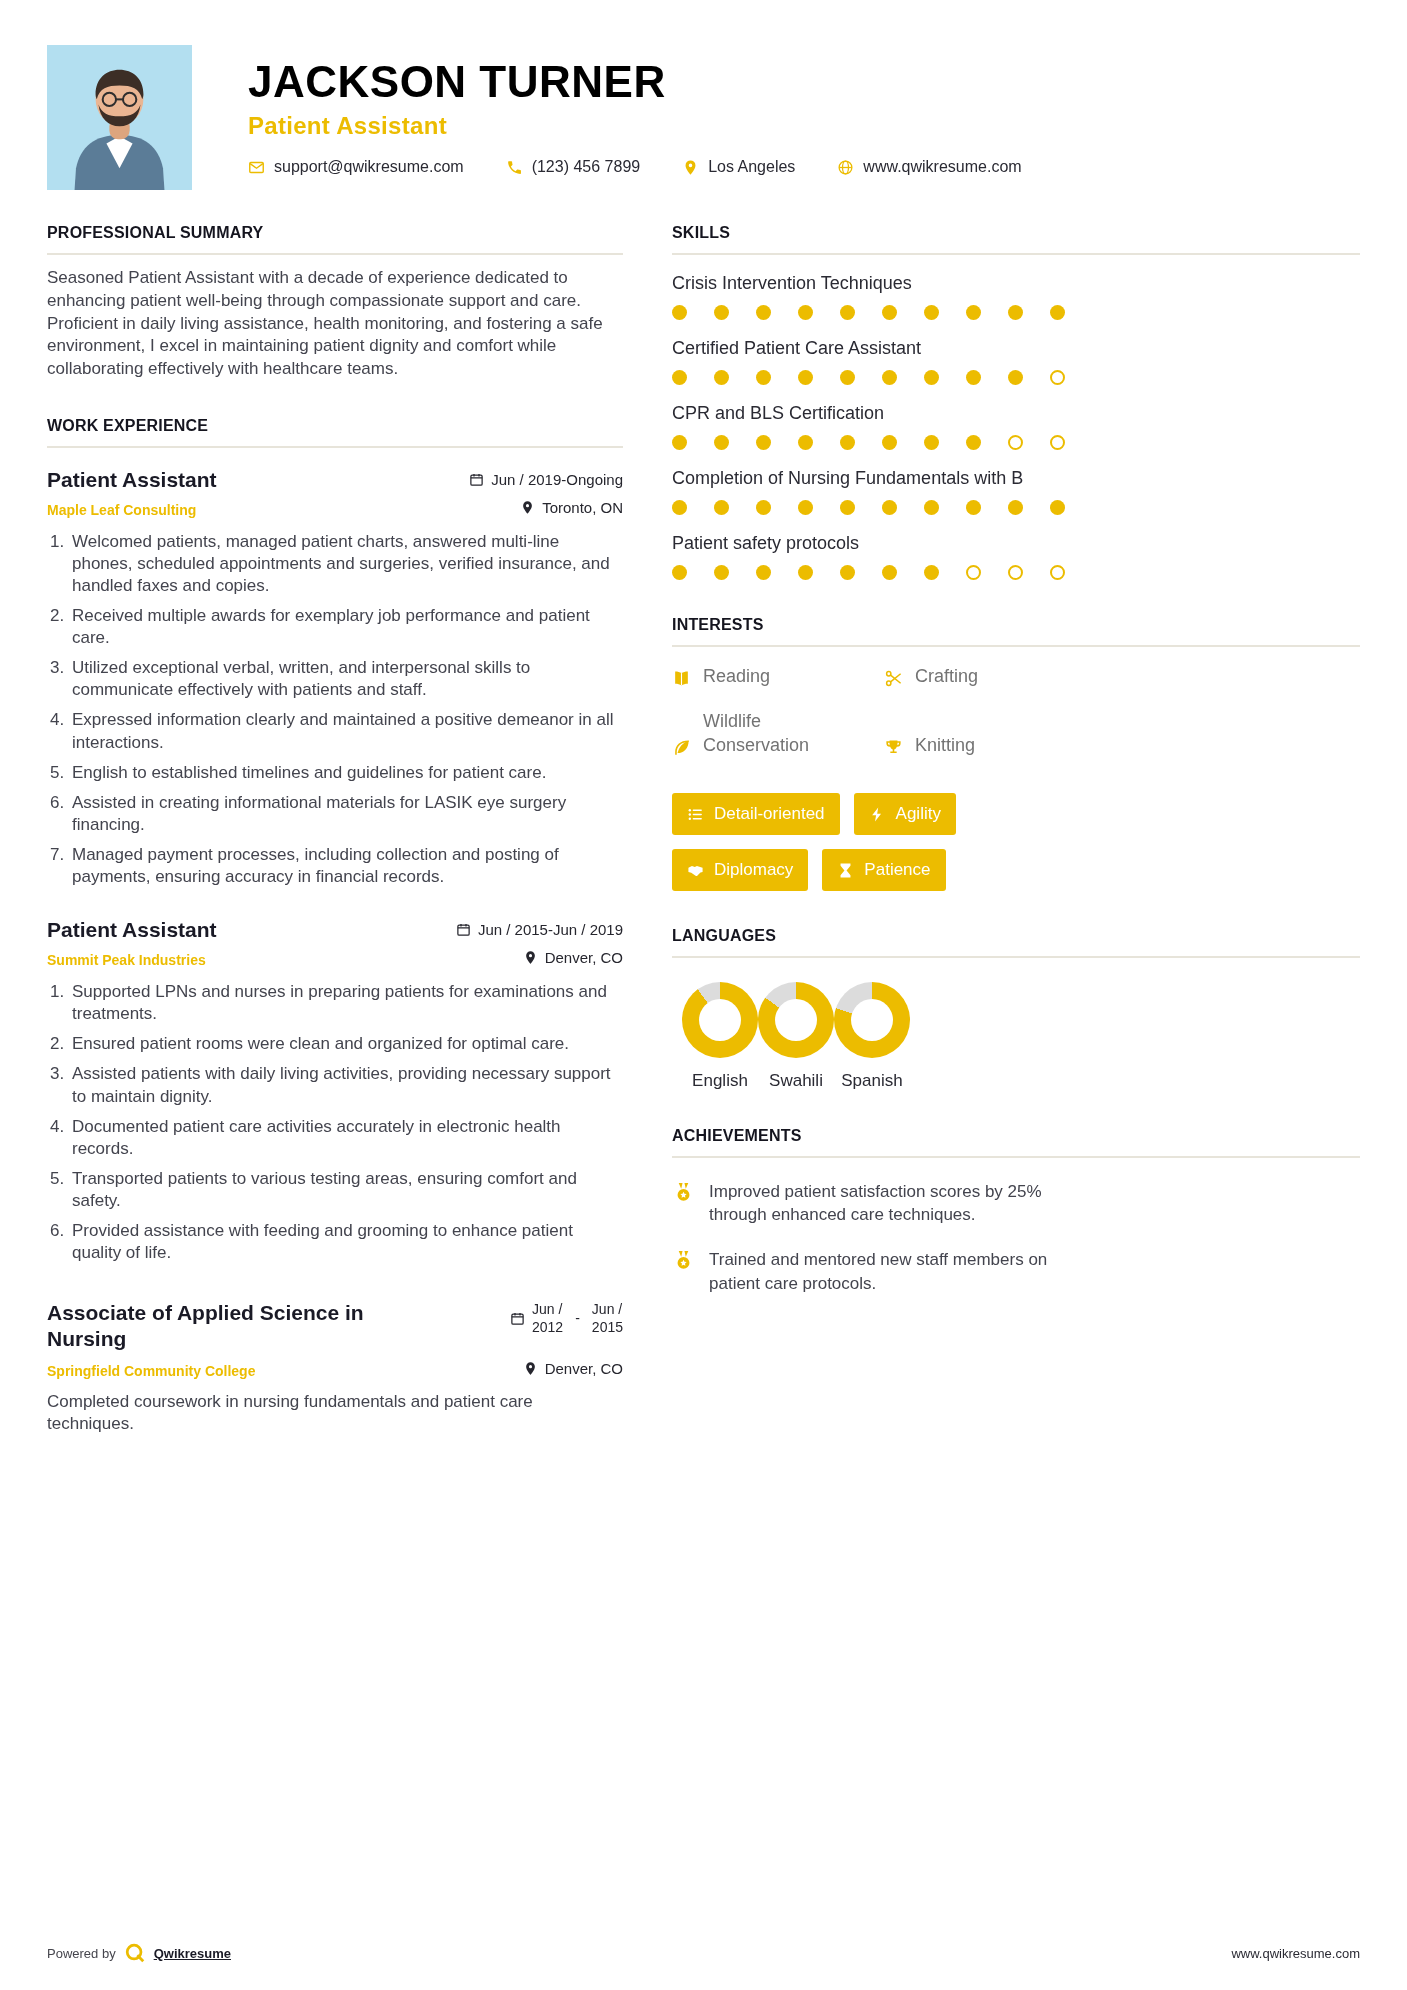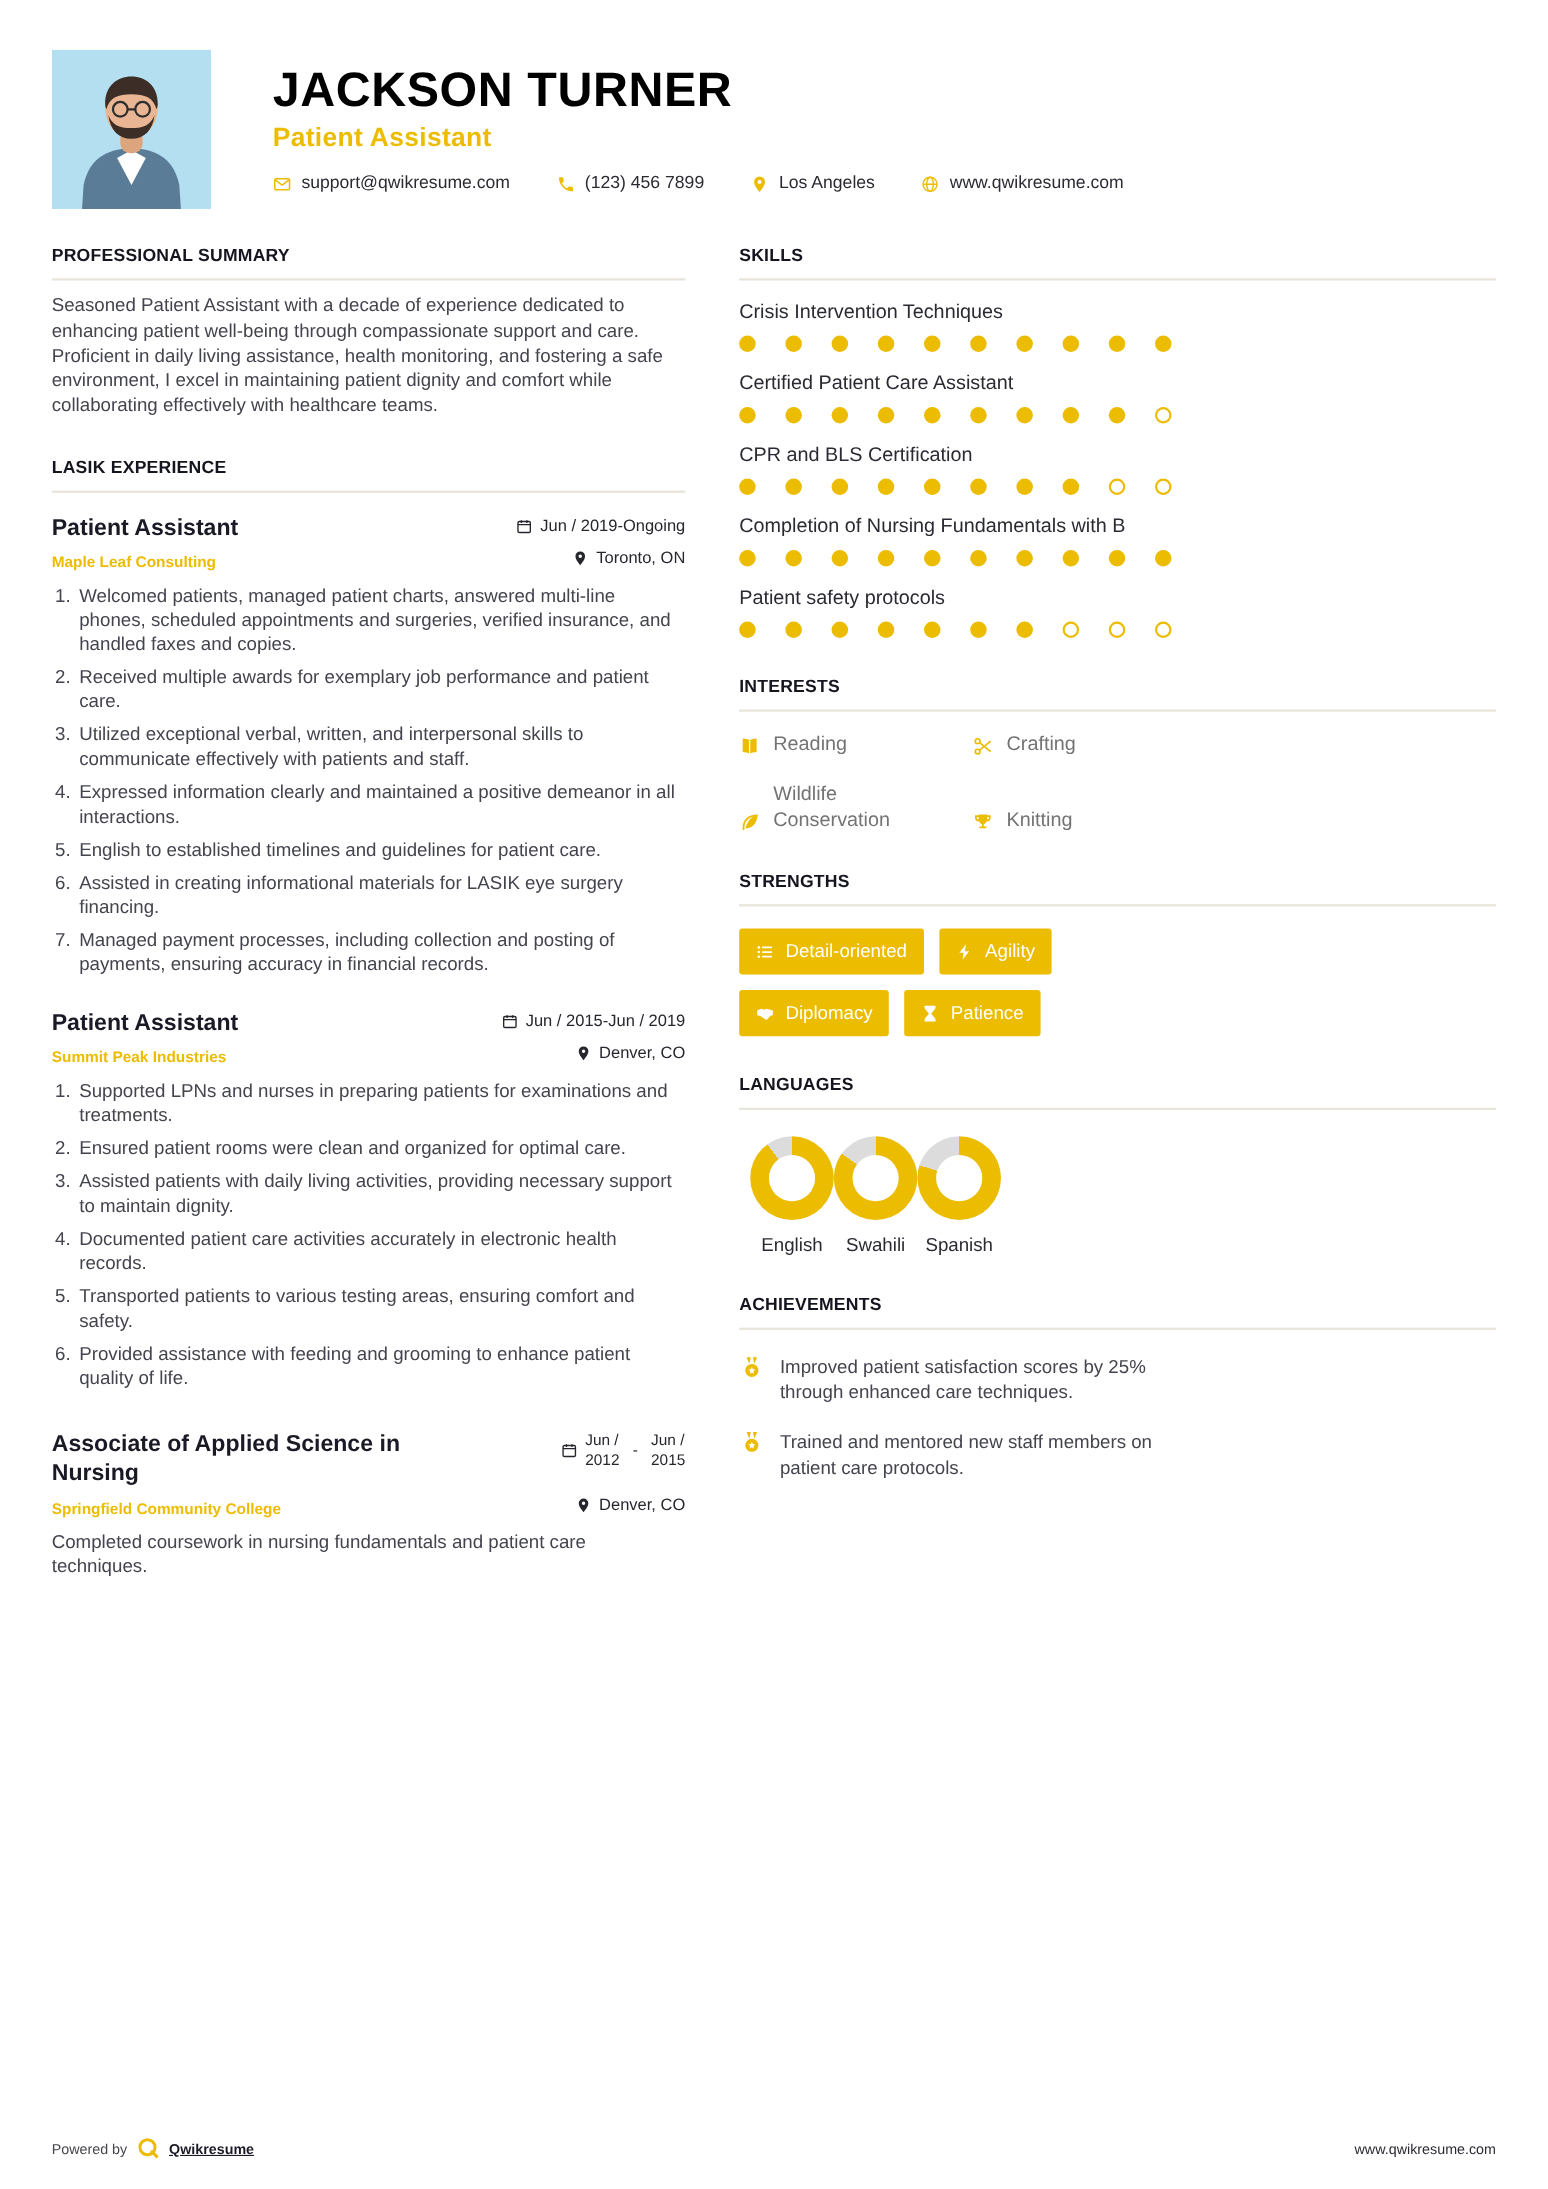--- a/index.html
+++ b/index.html
@@ -158,21 +158,21 @@
   <div class="cols">
 
     <div class="col-left">
 
       <section>
         <h2 class="sec">PROFESSIONAL SUMMARY</h2>
         <p class="summary">Seasoned Patient Assistant with a decade of experience dedicated to enhancing patient well-being through compassionate support and care. Proficient in daily living assistance, health monitoring, and fostering a safe environment, I excel in maintaining patient dignity and comfort while collaborating effectively with healthcare teams.</p>
       </section>
 
       <section>
-        <h2 class="sec">LASIK EXPERIENCE</h2>
+        <h2 class="sec">WORK EXPERIENCE</h2>
 
         <div class="job">
           <div class="job-head">
             <h3>Patient Assistant</h3>
             <div class="meta">
               <span class="micon">
                 <svg viewBox="0 0 24 24" fill="none" stroke="currentColor" stroke-width="2">
                     <rect x="3" y="5" width="18" height="16" rx="2"></rect>
                     <path d="M3 9.5h18M8 3v4M16 3v4"></path>
                   </svg>
@@ -416,21 +416,20 @@
                   <path fill="currentColor" d="M17 3H7v1H3v2.5A4.5 4.5 0 0 0 7.5 11h.3a5 5 0 0 0 3.2 3.4V17H8v2h8v-2h-3v-2.6a5 5 0 0 0 3.2-3.4h.3A4.5 4.5 0 0 0 21 6.5V4h-4V3zM5 6h2v3a2.5 2.5 0 0 1-2-2.5V6zm14 .5A2.5 2.5 0 0 1 17 9V6h2v.5z"></path>
                 </svg>
               </span>
               <span class="lbl">Knitting</span>
             </div>
 
         </div>
       </section>
 
       <section>
-        <h2 class="sec">STRENGTHS</h2>
         <div class="strengths">
 
             <span class="str-btn">
               <span class="sicon">
                 <svg viewBox="0 0 24 24">
                   <g fill="currentColor">
                     <circle cx="4" cy="6" r="1.7"></circle>
                     <circle cx="4" cy="12" r="1.7"></circle>
                     <circle cx="4" cy="18" r="1.7"></circle>
                     <rect x="8" y="4.9" width="13" height="2.2" rx="1"></rect>

